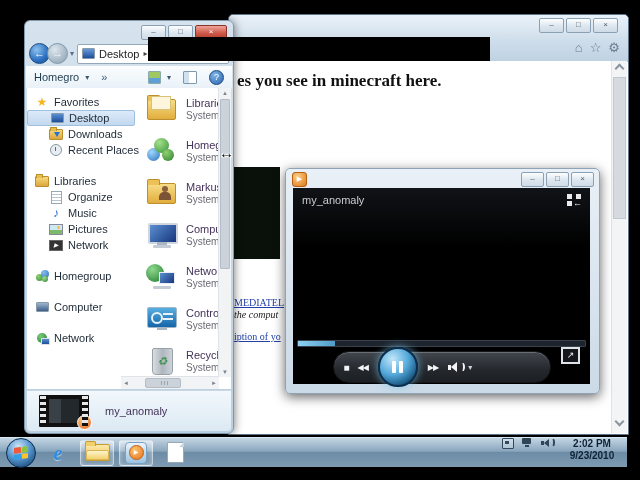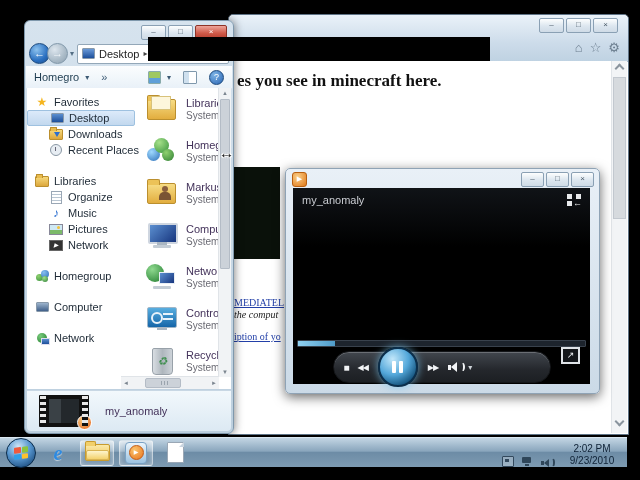--- a/index.html
+++ b/index.html
@@ -213,21 +213,21 @@
       border:1px solid #c89b2e;border-bottom:none;border-radius:2px 2px 0 0;}
   .tb-folder:after{content:"";position:absolute;left:0;bottom:0;width:21px;height:8px;border-radius:2px;
       background:linear-gradient(#fdf4cc,#f3d26e);border:1px solid #d8b455;}
   .tb-wmp{width:20px;height:20px;border-radius:4px;background:linear-gradient(#eaf4fb,#9cc2e0);
       border:1px solid #7aa2c4;display:flex;align-items:center;justify-content:center;}
   .tb-wmp .pc{width:13px;height:13px;border-radius:50%;background:radial-gradient(circle at 35% 30%,#fbc56d,#e8741f);
       border:1px solid #c55c12;color:#fff;font-size:6px;line-height:12px;text-align:center;}
   .tb-doc{width:15px;height:19px;background:#fff;border:1px solid #9aa7b5;border-radius:1px;position:relative;}
   .tb-doc:after{content:"";position:absolute;right:-1px;top:-1px;border-style:solid;border-width:0 5px 5px 0;
       border-color:transparent #c9d4df transparent transparent;transform:rotate(90deg);}
-  .tray{position:absolute;right:6px;top:0;height:100%;display:flex;align-items:flex-end;gap:8px;}
+  .tray{position:absolute;right:6px;top:0;height:100%;display:flex;align-items:flex-start;gap:8px;font-weight:bold;}
   .thw{width:10px;height:9px;border:1px solid #33495d;border-radius:1px;position:relative;background:rgba(255,255,255,.25);}
   .thw:after{content:"";position:absolute;left:2px;top:2px;width:4px;height:3px;background:#33495d;}
   .tnet{width:11px;height:10px;position:relative;}
   .tnet:before{content:"";position:absolute;left:0;top:0;width:9px;height:6px;background:#2f4659;border-radius:1px;}
   .tnet:after{content:"";position:absolute;left:3px;top:7px;width:4px;height:2px;background:#2f4659;}
   .tvol{display:flex;align-items:center;}
   .tvol .box{width:3px;height:4px;background:#2f4659;}
   .tvol .cone{width:0;height:0;border-left:5px solid #2f4659;border-top:4px solid transparent;border-bottom:4px solid transparent;transform:scaleX(-1);}
   .tvol .wave{width:3px;height:7px;border:1px solid transparent;border-right:2px solid #2f4659;border-radius:50%;}
   .clock{width:58px;text-align:center;font-size:10px;line-height:12px;color:#0f2236;}

